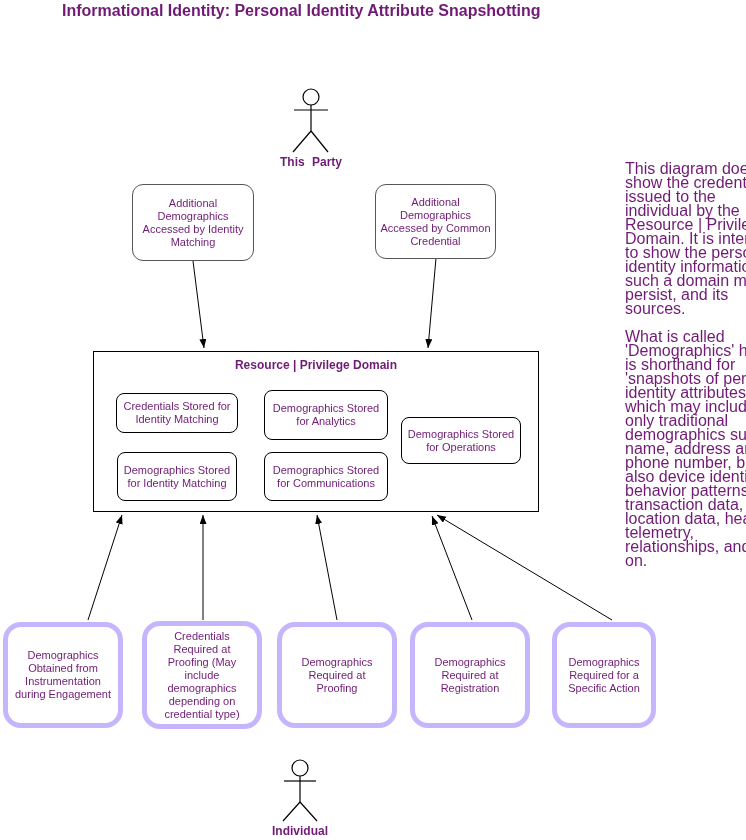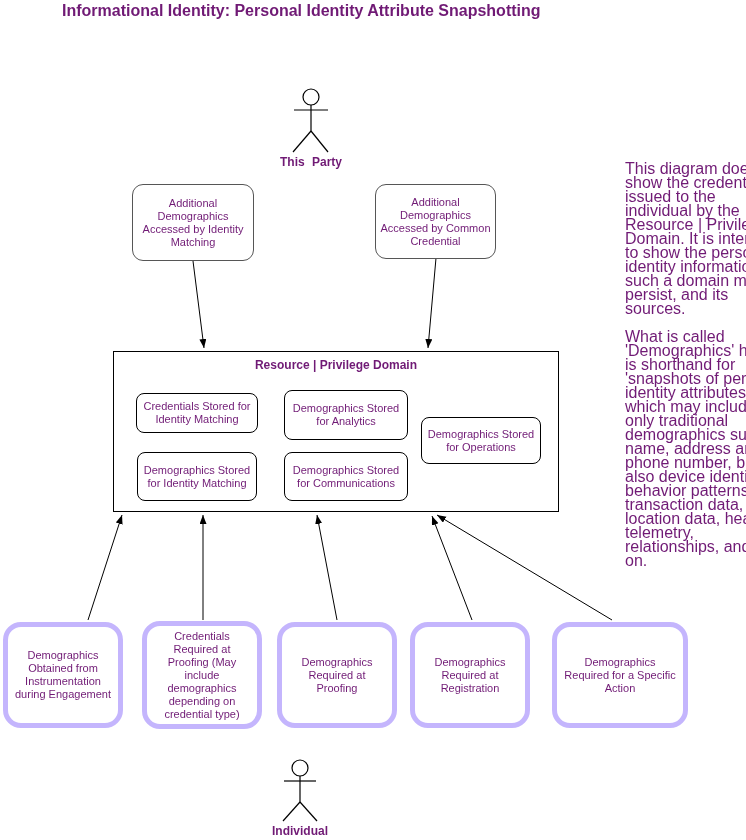--- a/index.html
+++ b/index.html
@@ -16,21 +16,21 @@
   .box {
     position: absolute; box-sizing: border-box; background: #ffffff;
     display: flex; align-items: center; justify-content: center;
     text-align: center; font-size: 11px; line-height: 13px;
   }
   .rbox { border: 1.5px solid #565656; border-radius: 11px; padding: 1px; }
   .ibox { border: 1px solid #000000; border-radius: 8px; padding: 2px 3px; }
   .bbox { border: 5px solid #c4b5fd; border-radius: 18px; padding: 6px; }
   .domain {
     position: absolute; left: 93px; top: 351px; width: 446px; height: 161px;
-    border: 1.5px solid #000000; background: #ffffff; box-sizing: border-box; margin-left: 20px;
+    border: 1.5px solid #000000; background: #ffffff; box-sizing: border-box;
   }
   .domain-title {
     position: absolute; left: 0; right: 0; top: 6px;
     text-align: center; font-weight: bold; font-size: 12px;
   }
   .actor-label {
     position: absolute; transform: translateX(-50%);
     font-weight: bold; font-size: 12px; white-space: nowrap; word-spacing: 4px;
   }
   .notes {
@@ -112,21 +112,21 @@
   </div>
   <div class="box bbox" style="left:142px; top:621px; width:120px; height:108px;">
     <span>Credentials Required at Proofing (May include demographics depending on credential type)</span>
   </div>
   <div class="box bbox" style="left:277px; top:622px; width:120px; height:106px;">
     <span>Demographics Required at Proofing</span>
   </div>
   <div class="box bbox" style="left:410px; top:622px; width:120px; height:106px;">
     <span>Demographics Required at Registration</span>
   </div>
-  <div class="box bbox" style="left:552px; top:622px; width:136px; height:106px;">
+  <div class="box bbox" style="left:552px; top:622px; width:104px; height:106px;">
     <span>Demographics Required for a Specific Action</span>
   </div>
 
   <div class="actor-label" style="left:300px; top:824px;">Individual</div>
 
   <div class="notes">
     <p>This diagram does not show the credentials issued to the individual by the Resource | Privilege Domain.  It is intended to show the personal identity information such a domain might persist, and its sources.</p>
     <p>What is called 'Demographics' here is shorthand for 'snapshots of personal identity attributes', which may include not only traditional demographics such as name, address and phone number, but also device identifiers, behavior patterns, transaction data, location data, health telemetry, relationships, and so on.</p>
   </div>
 

